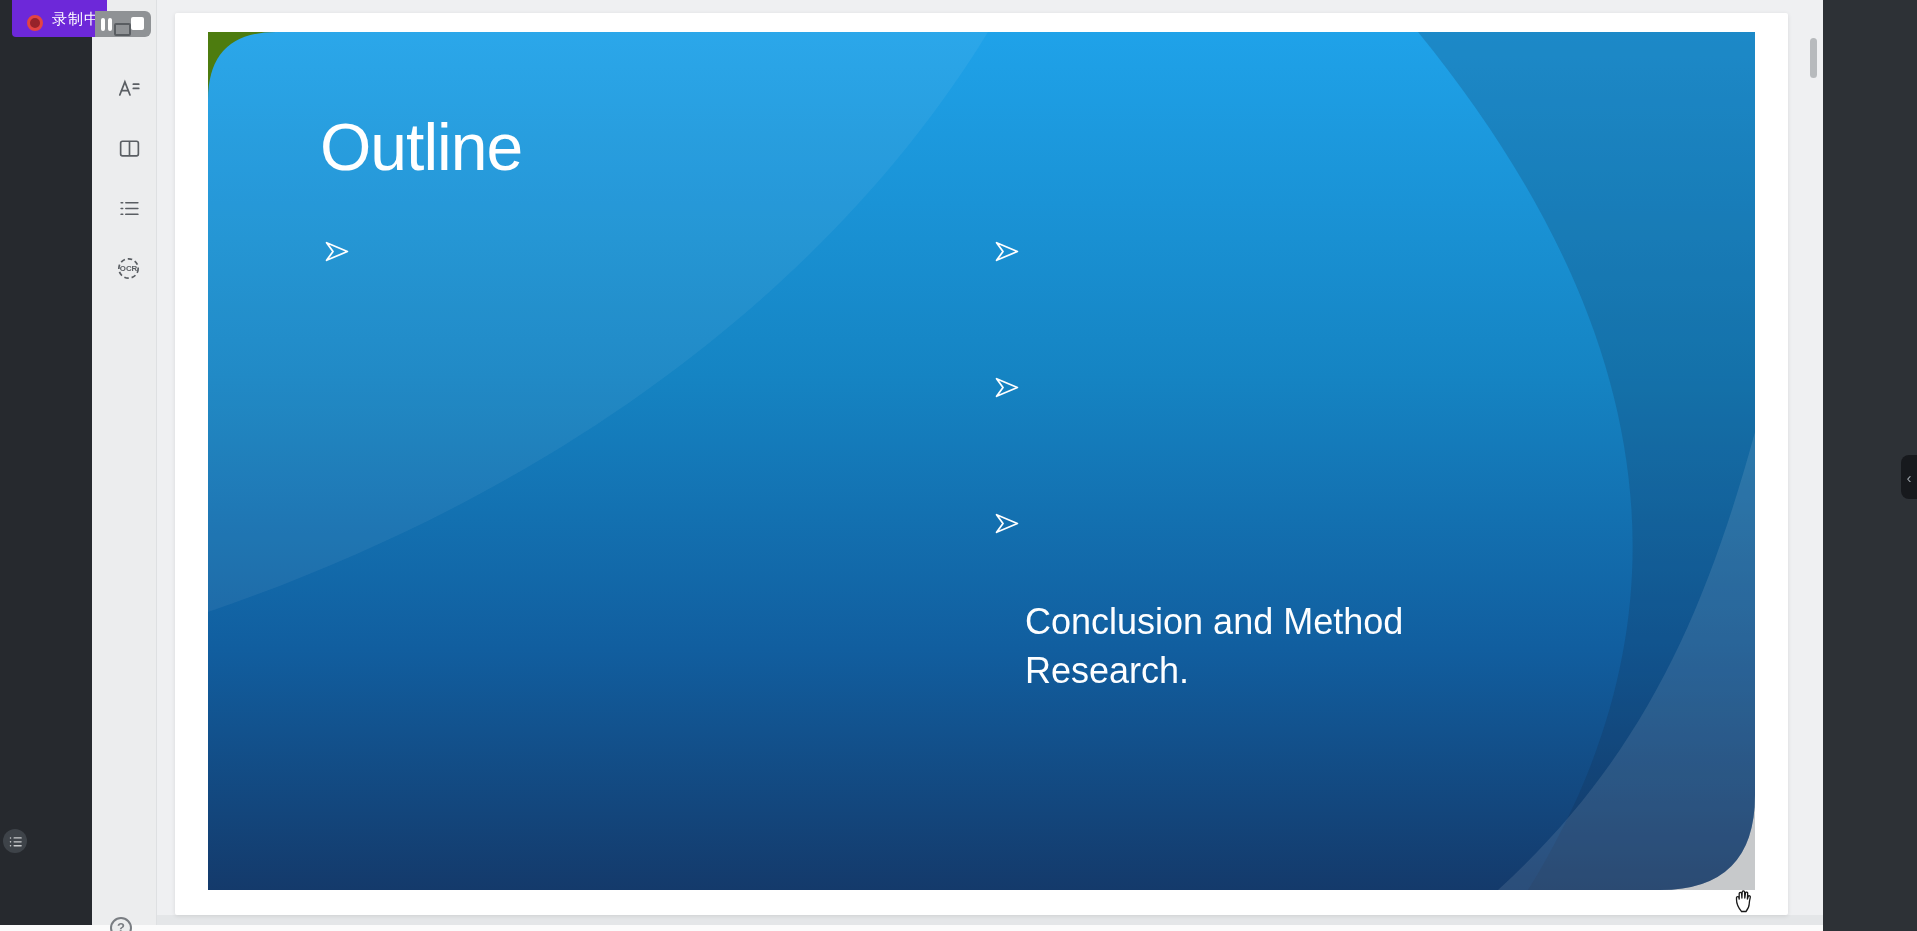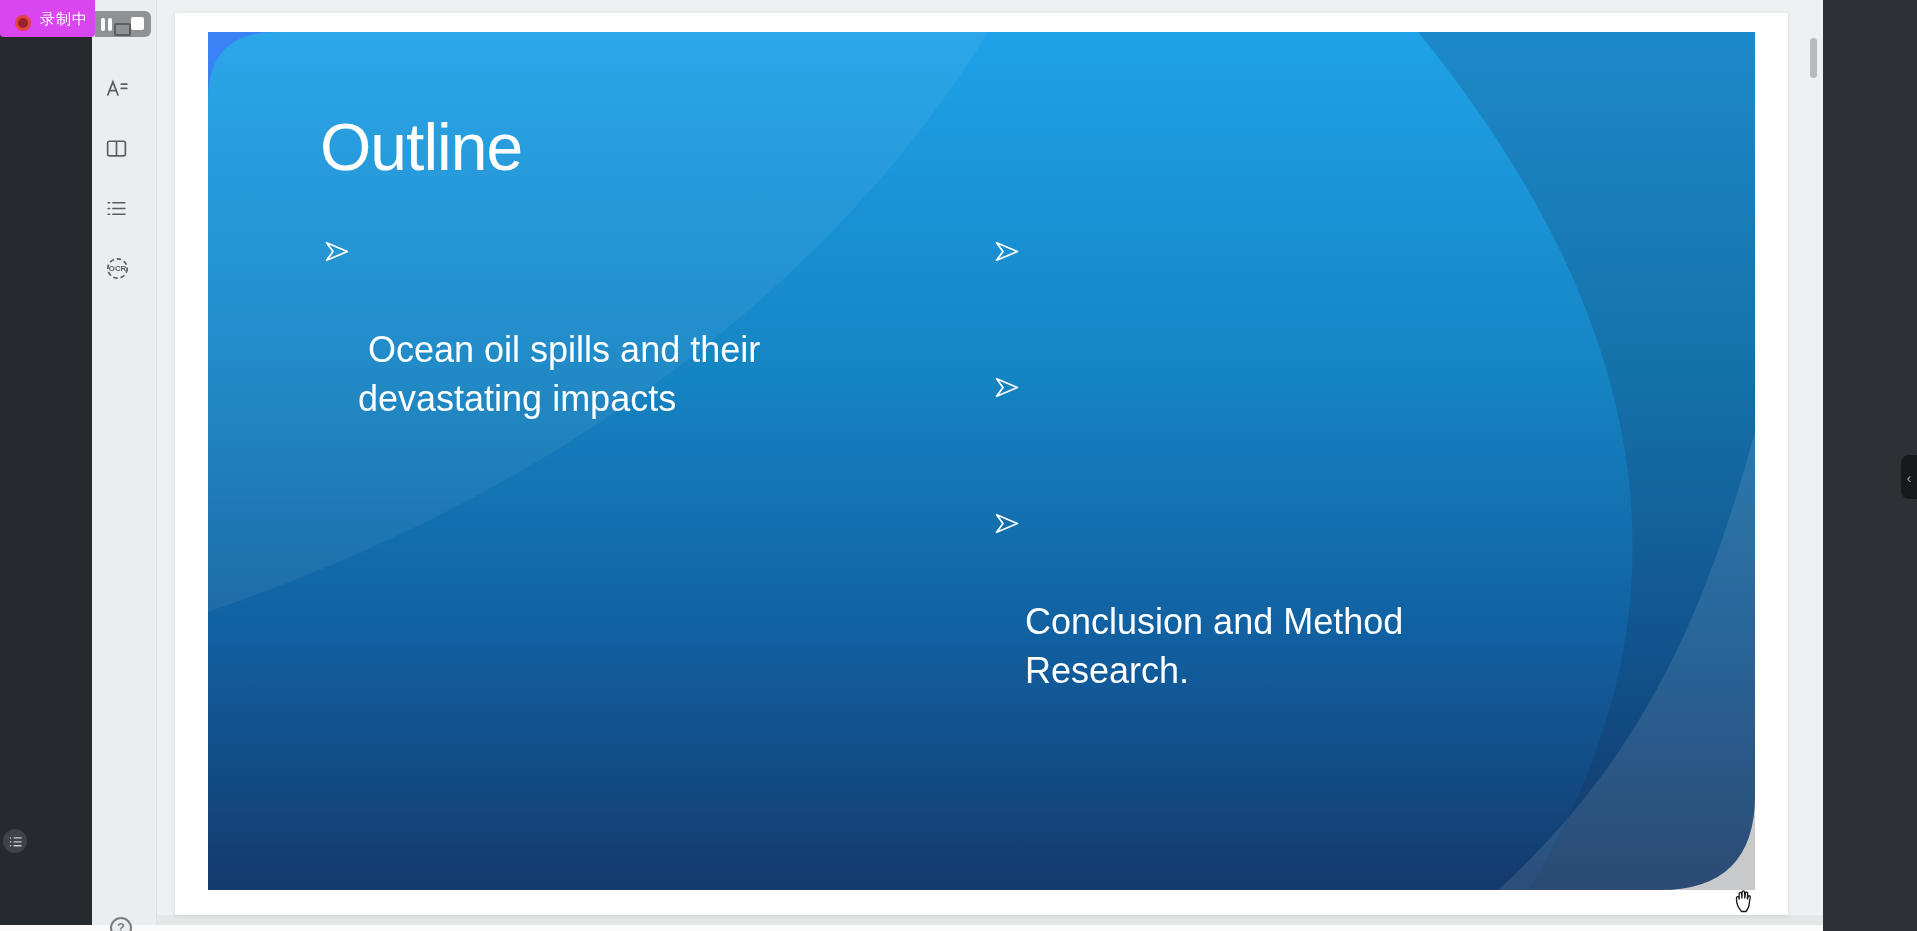--- a/index.html
+++ b/index.html
@@ -12,53 +12,53 @@
   #page-band   { left:157px; top:915px; width:1666px; height:10px; background:#E4E6E8; }
   #bottom-strip{ left:0; top:925px; width:1823px; height:6px; background:#FBFBFB; }
   #left-col    { left:0; top:0; width:92px; height:925px; background:#26292E; }
   #sidebar     { left:92px; top:0; width:65px; height:925px; background:#ECEDEE;
                  border-right:1px solid #DEE0E2; }
   #right-panel { left:1823px; top:0; width:94px; height:931px; background:#2D3136; }
 
   
   #page  { left:175px; top:13px; width:1613px; height:902px; background:#fff;
            border-radius:2px; box-shadow:0 1px 4px rgba(0,0,0,.10); }
-  #slide { left:208px; top:32px; width:1547px; height:858px; overflow:hidden; background:#3b82f6; }
+  #slide { left:208px; top:32px; width:1547px; height:858px; overflow:hidden; background:#4d7c0f; }
   #slide-corner-gray { right:0; bottom:0; width:135px; height:135px; background:#C7C9CB; }
   #slide-art { left:0; top:0; }
 
   #slide-title { left:112px; top:82px; font-size:66px; line-height:1; color:#fff;
                  letter-spacing:-1px; white-space:pre; }
   .col { top:195px; color:#FDFEFF; font-size:36px; line-height:49px; }
   #col-left  { left:117px; width:660px; }
   #col-right { left:787px; width:600px; }
   .bullet { position:relative; white-space:pre-line; }
   #col-left  .bullet { padding-left:33px; margin-bottom:33px; }
   #col-right .bullet { padding-left:30px; margin-bottom:38px; }
   .bullet .arrow { position:absolute; left:0; top:14px; }
 
   
   #recorder      { left:0; top:0; width:151px; height:37px; }
-  #rec-dark      { left:0; top:0; width:95px; height:37px; background:#d946ef;
+  #rec-dark      { left:12px; top:0; width:95px; height:37px; background:#6d28d9;
                    border-radius:0 0 4px 4px; }
   #rec-dot       { left:15px; top:15px; width:16px; height:16px; border-radius:50%;
                    border:3px solid #E34442; background:#97232A; }
   #rec-label     { left:40px; top:0; height:37px; line-height:38px; color:#fff;
                    font-size:15px; letter-spacing:1px; }
   #rec-buttons   { left:95px; top:11px; width:56px; height:26px; background:#8F9295;
                    border-radius:0 6px 6px 0; }
   .pause-bar     { top:7px; width:4px; height:13px; background:#fff; border-radius:2px; }
   #rec-ghost-sq  { left:19px; top:12px; width:17px; height:13px;
                    border:2px solid #595D61; border-radius:2px; }
   #rec-stop-sq   { left:36px; top:6px; width:13px; height:13px; background:#fff;
                    border-radius:2px; }
 
   
   .side-btn { left:104px; width:38px; height:38px; display:flex; align-items:center;
-              justify-content:flex-start; border-radius:6px; cursor:pointer; }
+              justify-content:flex-end; border-radius:6px; cursor:pointer; }
   .side-btn svg { display:block; }
 
   
   #outline-fab { left:3px; top:829px; width:24px; height:24px; border-radius:50%;
                  background:#3E4349; display:flex; align-items:center; justify-content:center; }
   #help-btn    { left:110px; top:917px; width:22px; height:22px; border-radius:50%;
                  border:2px solid #797D82; color:#797D82; font-size:13px; font-weight:bold;
                  text-align:center; line-height:18px; background:#ECEDEE; z-index:5; }
   #scroll-thumb { left:1810px; top:38px; width:7px; height:40px; background:#B7BABD;
                   border-radius:4px; }
@@ -97,22 +97,20 @@
     </g>
   </svg>
 
   <div class="abs" id="slide-title">Outline</div>
 
   <div class="abs col" id="col-left">
     <p class="bullet">
       <svg class="arrow" width="24" height="21" viewBox="0 0 30 26">
           <path d="M2,2 L28,13 L2,24 L10,13 Z" fill="none" stroke="#fff" stroke-width="2.2" stroke-linejoin="round"></path>
         </svg>
-      <span>&nbsp;Ocean oil spills and their
-devastating impacts</span>
     </p>
 
   </div>
 
   <div class="abs col" id="col-right">
     <p class="bullet">
       <svg class="arrow" width="24" height="21" viewBox="0 0 30 26">
           <path d="M2,2 L28,13 L2,24 L10,13 Z" fill="none" stroke="#fff" stroke-width="2.2" stroke-linejoin="round"></path>
         </svg>
     </p>

